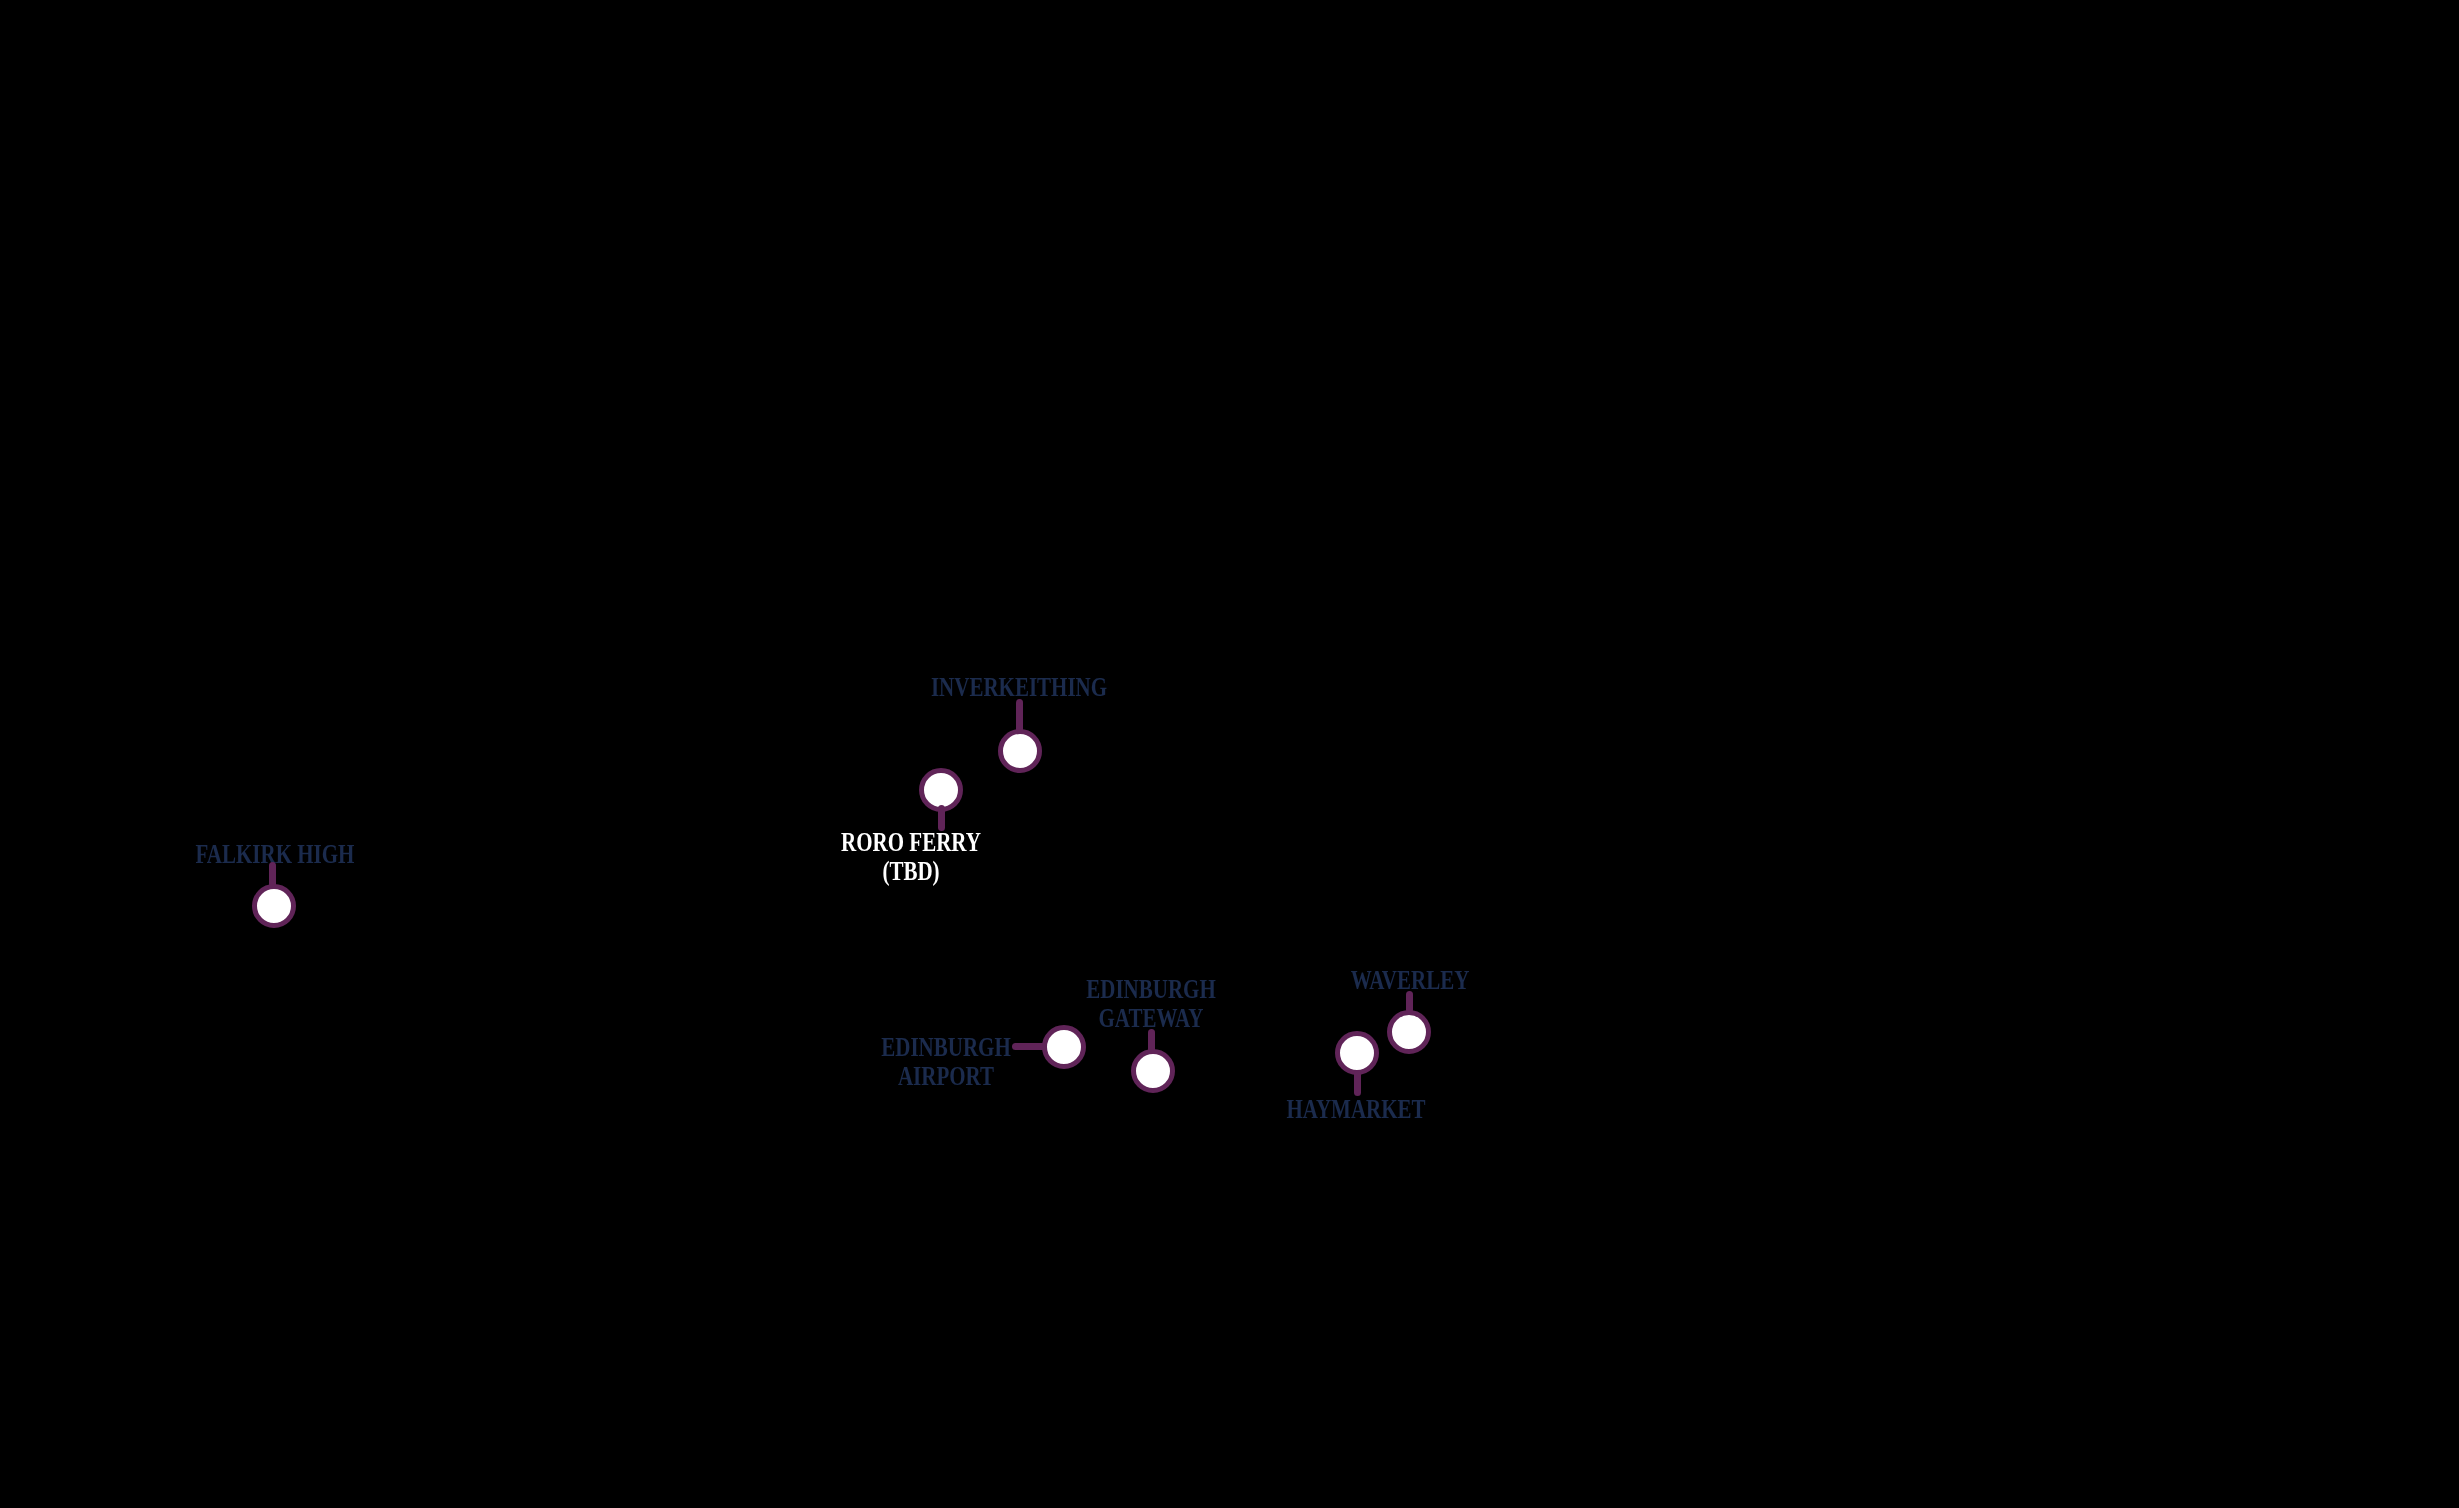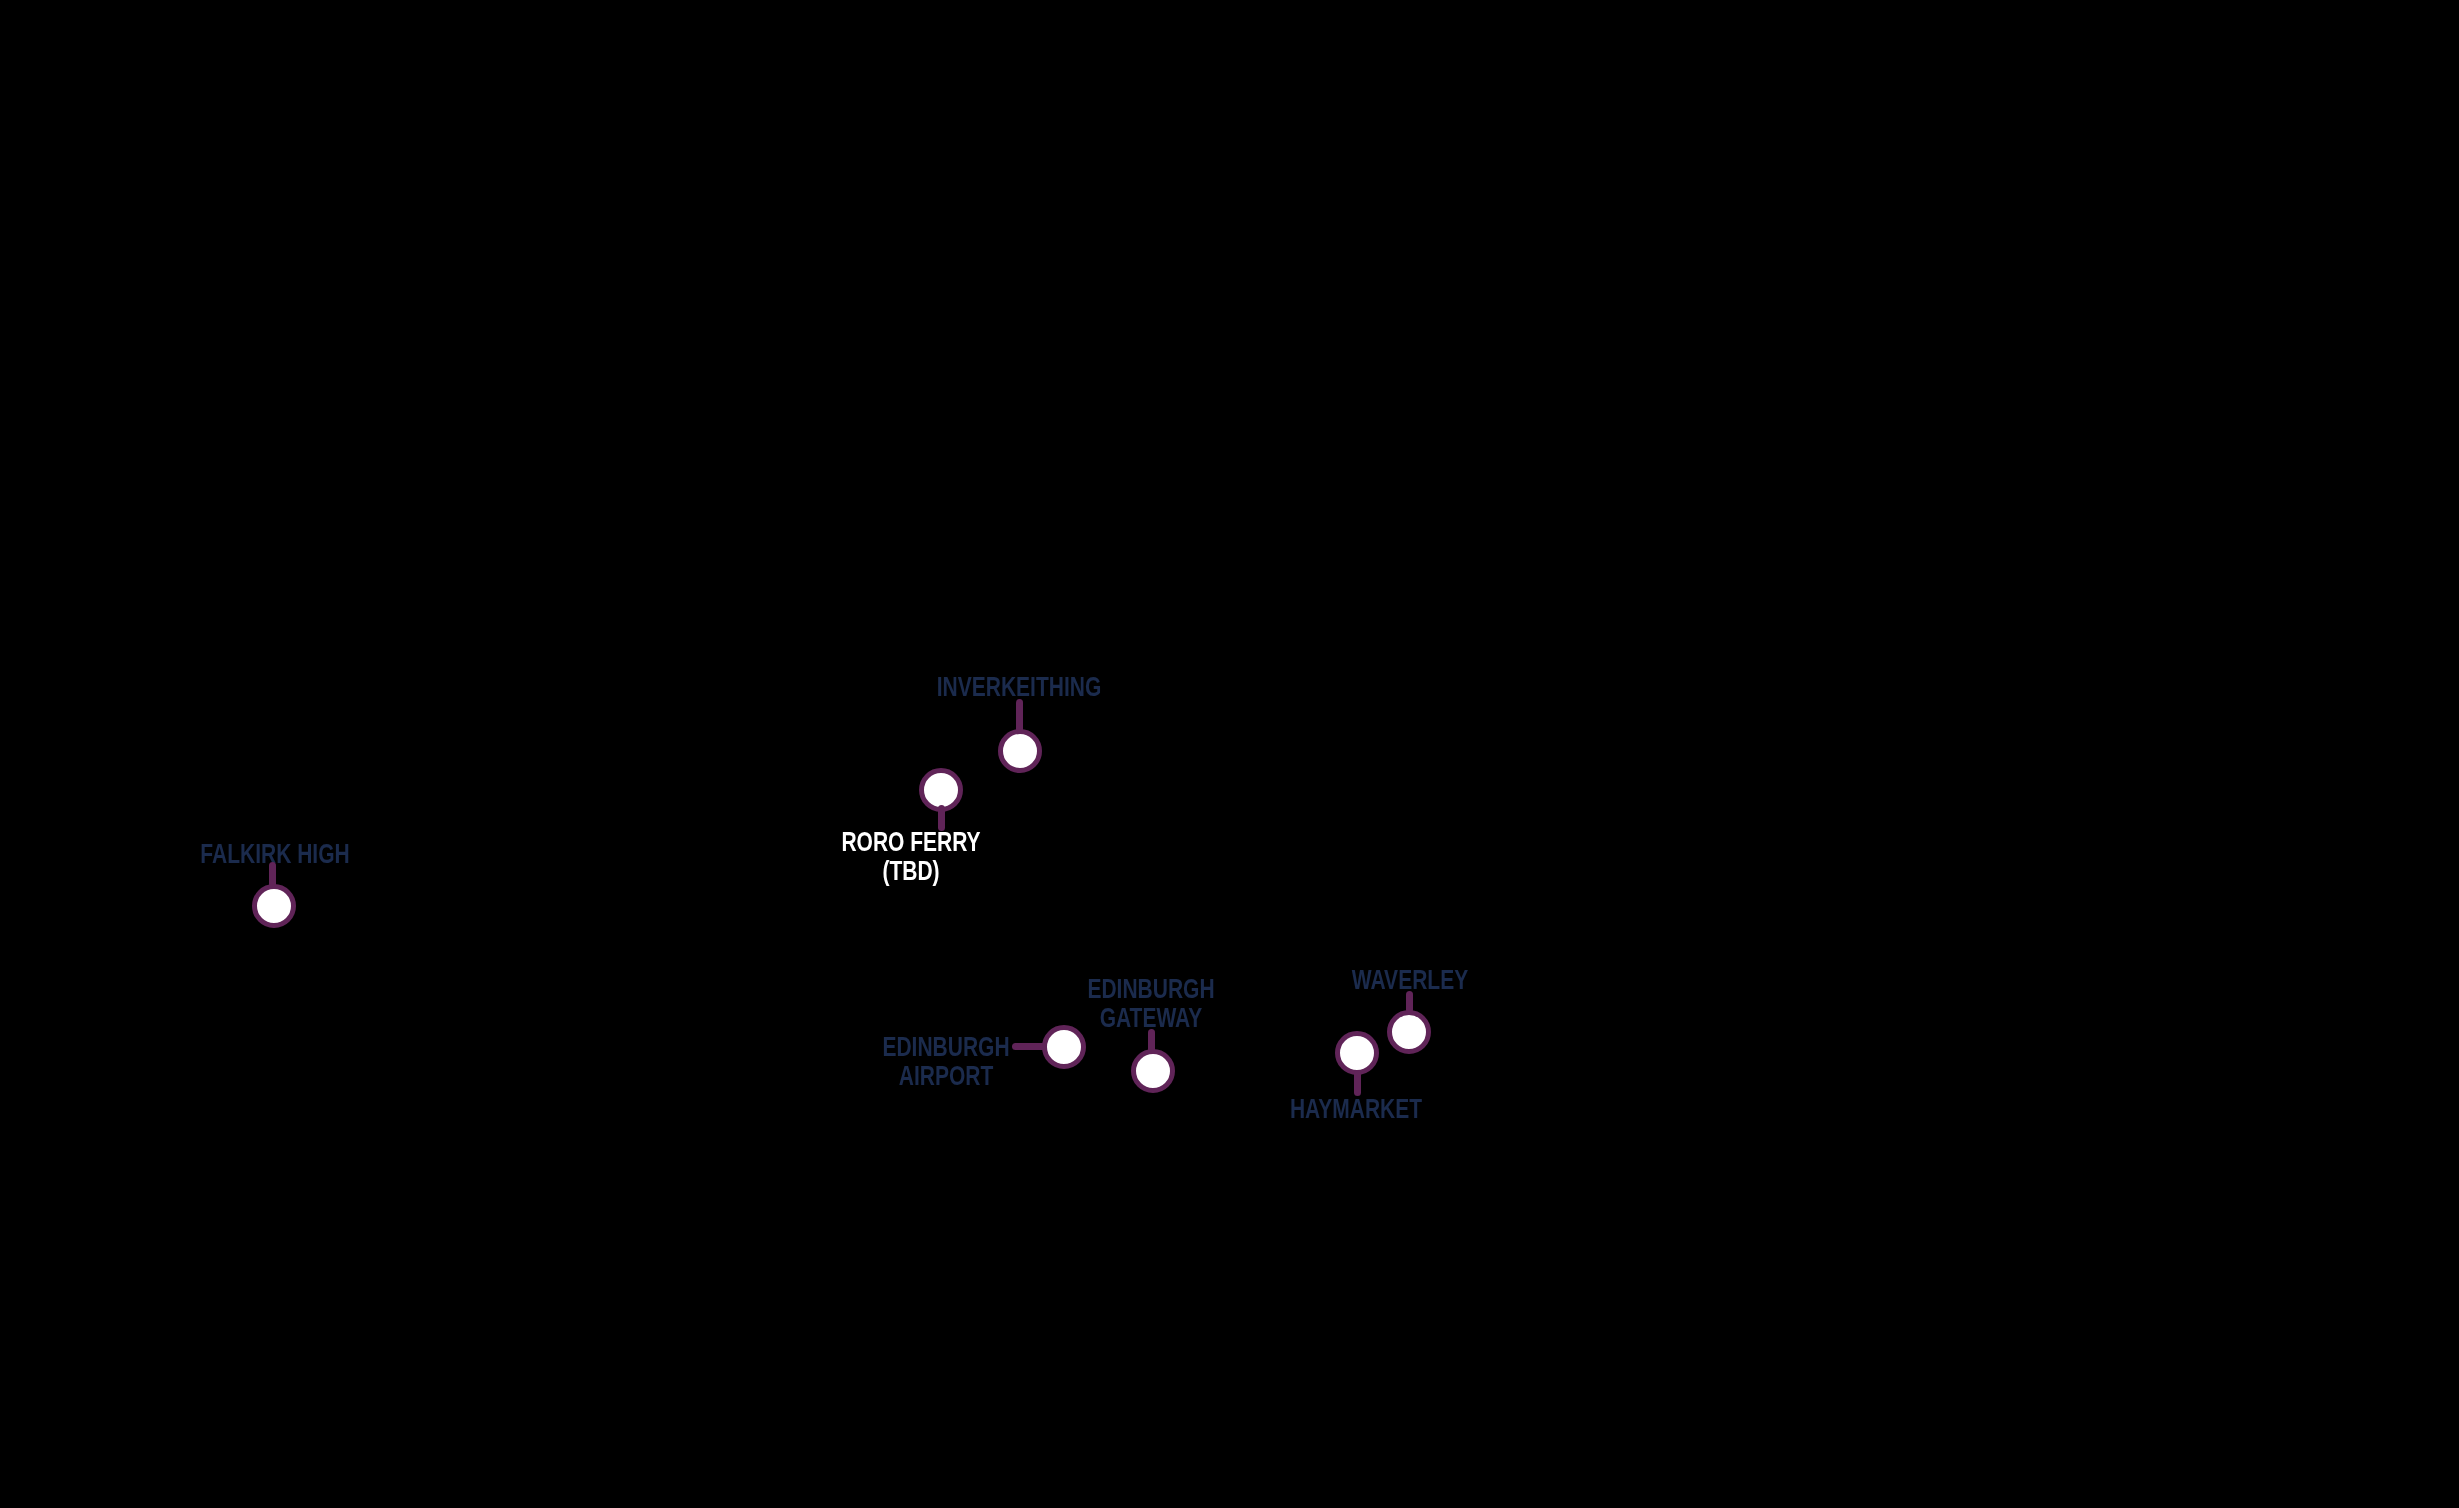--- a/index.html
+++ b/index.html
@@ -14,21 +14,21 @@
     width:2459px;height:1508px;
     background:var(--bg);
     overflow:hidden;
     font-family:"Liberation Sans", sans-serif;
   }
   .map{
     position:relative;
     width:2459px;height:1508px;
     background:var(--bg);
   }
-  .station{position:absolute;inset:0;pointer-events:none;}
+  .station{position:absolute;inset:0;pointer-events:none;font-family:Liberation Serif, serif;}
   .label{
     position:absolute;
     font-weight:700;
     font-size:28px;
     line-height:29px;
     color:var(--label);
     white-space:nowrap;
     text-align:center;
     transform:translateX(-50%) scaleX(0.75);
   }

